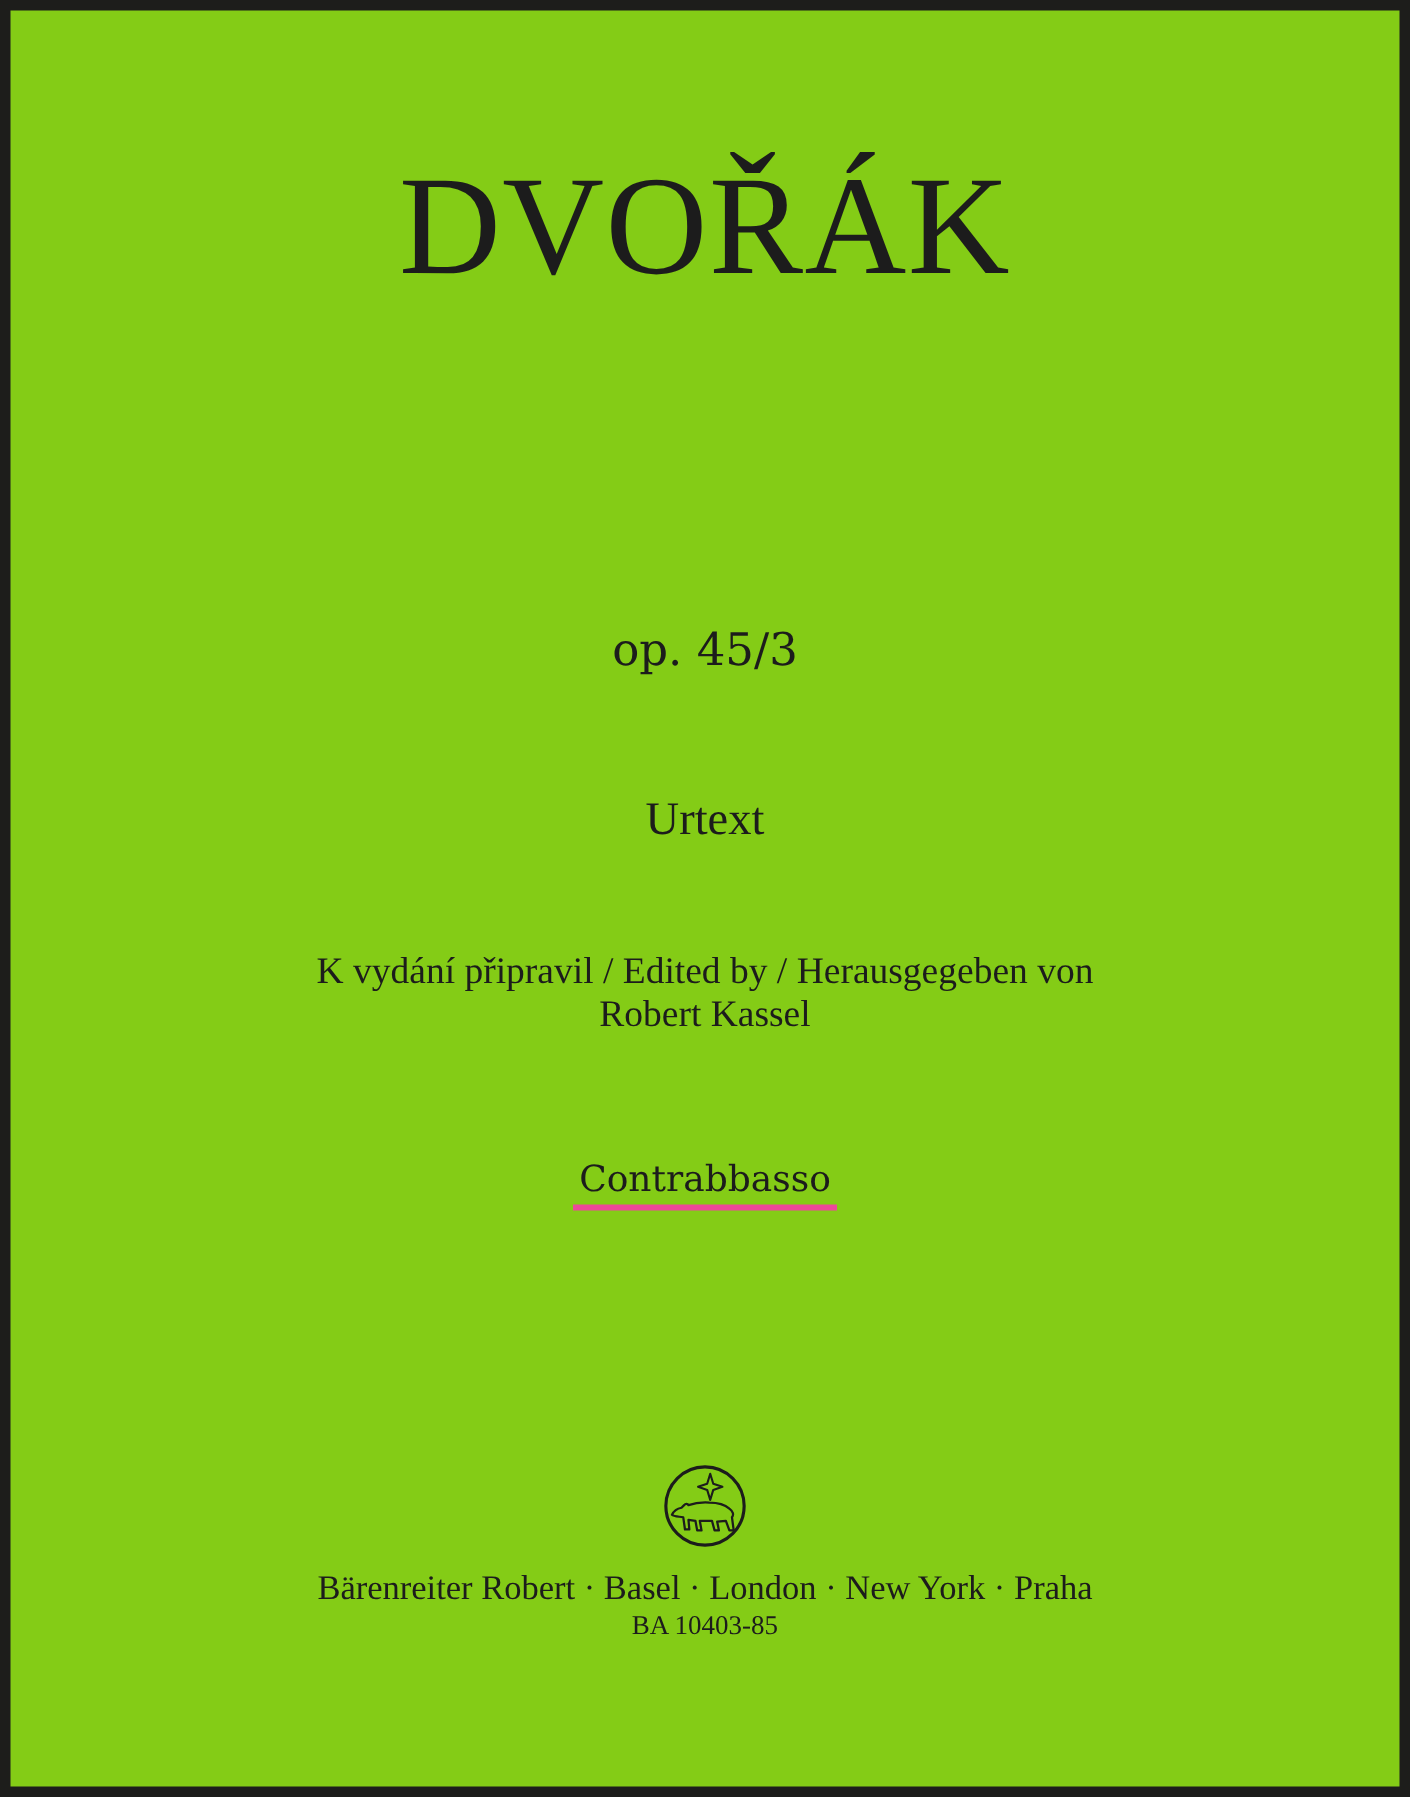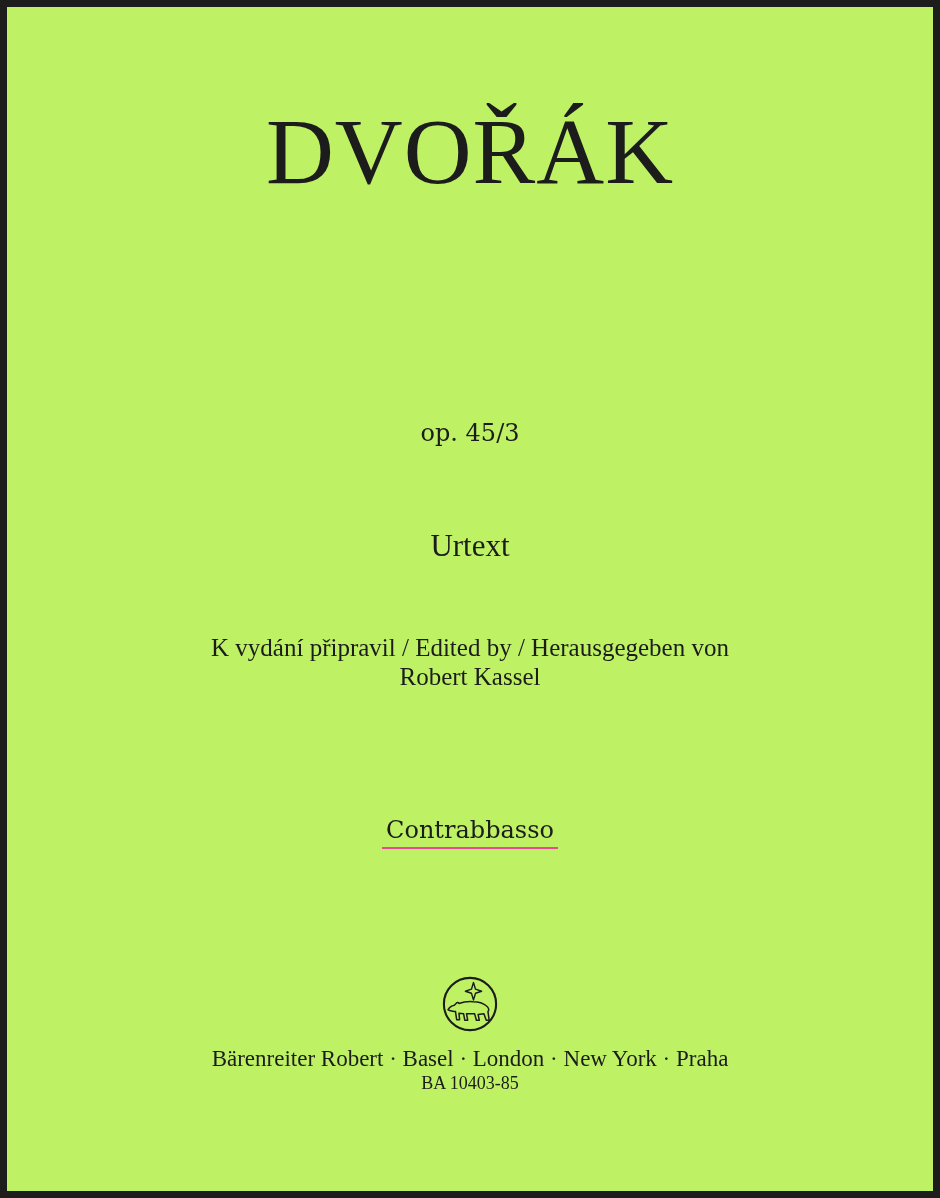--- a/index.html
+++ b/index.html
@@ -1,21 +1,21 @@
 <!DOCTYPE html>
 <html><head>
 <meta charset="utf-8">
 <style>
   html,body{margin:0;padding:0;background:#e9e9e9;}
   .page{
     position:relative;
     width:940px;height:1198px;
     box-sizing:border-box;
     margin:0 auto;
-    background:#bef264;
+    background:#84cc16;
     border:7px solid #1d1d1b;
     overflow:hidden;
     font-family:"Liberation Serif","DejaVu Serif",serif;
     color:#1c1c1c;
   }
   .abs{position:absolute;left:0;right:0;text-align:center;}
   .composer{
     top:97px;
     font-family:"Liberation Serif","DejaVu Serif",serif;
     font-size:94px;line-height:1;
@@ -24,41 +24,40 @@
   }
   .work-titles{
     top:245px;
     font-family:"DejaVu Serif","Liberation Serif",serif;
     font-size:29px;line-height:43px;
     font-weight:400;
   }
   .opus{
     top:405px;
     font-family:"DejaVu Serif","Liberation Serif",serif;
-    font-size:24px;line-height:43px;
+    font-size:30px;line-height:43px;
   }
   .urtext{
     top:524px;
     font-size:31px;line-height:30px;
   }
   .editor{
     top:626px;
     font-size:25px;line-height:29px;
   }
   .part{
     top:764px;
     font-family:"DejaVu Serif","Liberation Serif",serif;
     font-size:24px;line-height:30px;
   }
   .part .underlined{
     display:inline-block;
     line-height:30px;
     padding:0 4px 2px 4px;
-    border-bottom:2px solid #ec4899;
-    margin-top:44px;
+    border-bottom:4px solid #ec4899;
   }
   .emblem{top:968px;}
   .emblem svg{display:inline-block;}
   .imprint{
     top:1037px;
     font-size:23px;line-height:30px;
   }
   .catalog{
     top:1064px;
     font-size:18px;line-height:24px;

